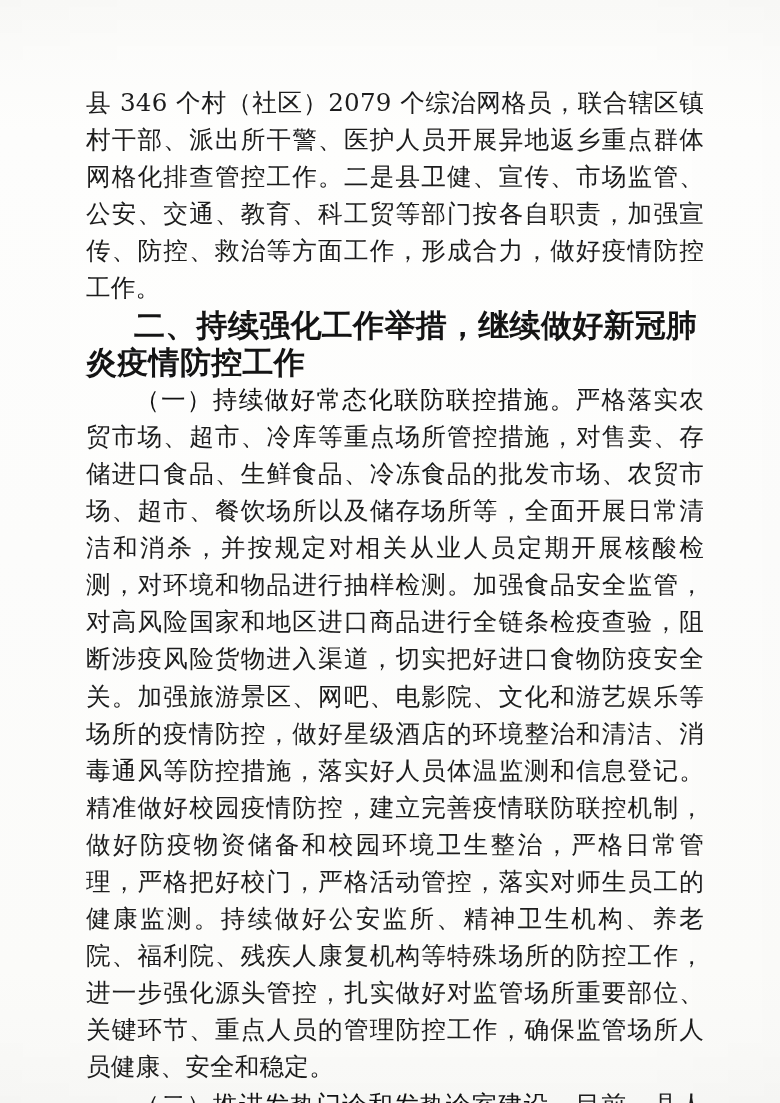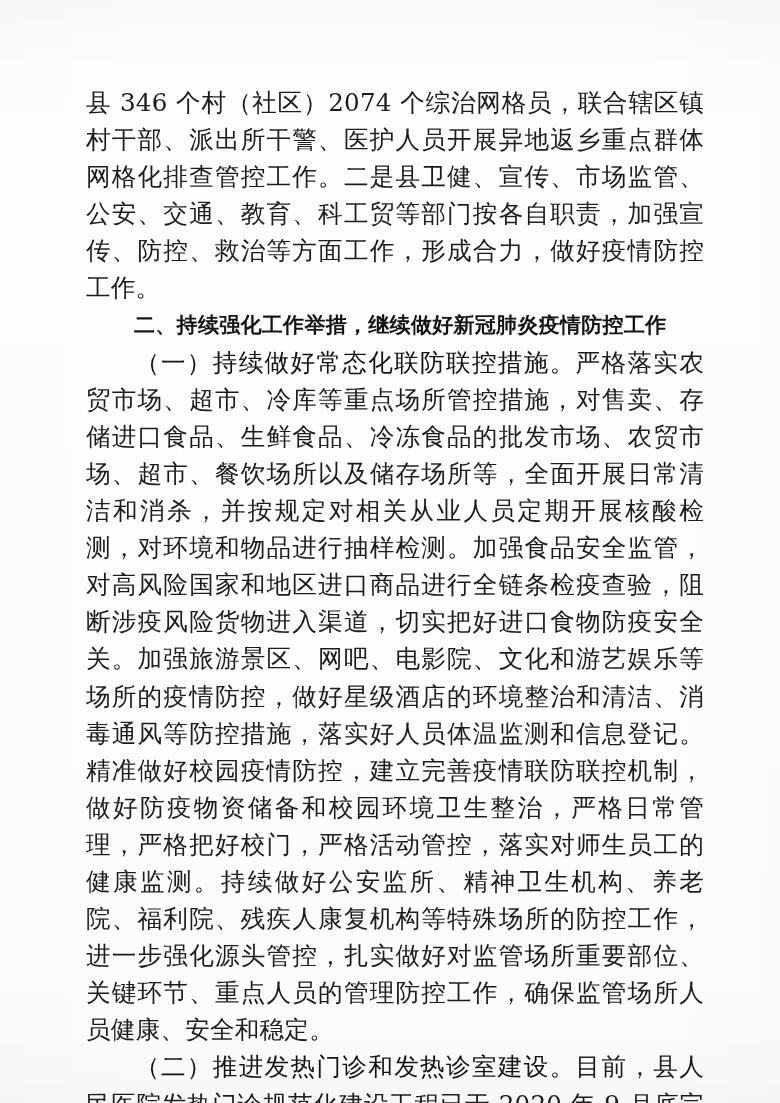--- a/index.html
+++ b/index.html
@@ -60,21 +60,21 @@
   p.indent2 {
     text-indent: 49px;
   }
 
   
   h2.section-heading {
     margin: 0;
     padding: 0;
     color: #141414;
     font-family: "DejaVu Sans", "Liberation Sans", sans-serif;
-    font-size: 21px;
+    font-size: 31px;
     line-height: 37.1px;
     font-weight: bold;
     text-indent: 48px;
     letter-spacing: 0.3px;
     text-align: left;
     word-break: break-all;
   }
 
   
   .lead-bold {
@@ -91,21 +91,21 @@
 </style>
 </head>
 <body>
 
 <div class="page">
 
   <div class="scan-noise"></div>
 
   <div class="text-block">
 
-    <p class="line-para">县 346 个村（社区）2074 个综治网格员，联合辖区镇村干部、派出所干警、医护人员开展异地返乡重点群体网格化排查管控工作。二是县卫健、宣传、市场监管、公安、交通、教育、科工贸等部门按各自职责，加强宣传、防控、救治等方面工作，形成合力，做好疫情防控工作。</p>
+    <p class="line-para">县 346 个村（社区）2079 个综治网格员，联合辖区镇村干部、派出所干警、医护人员开展异地返乡重点群体网格化排查管控工作。二是县卫健、宣传、市场监管、公安、交通、教育、科工贸等部门按各自职责，加强宣传、防控、救治等方面工作，形成合力，做好疫情防控工作。</p>
 
     <h2 class="section-heading">二、持续强化工作举措，继续做好新冠肺炎疫情防控工作</h2>
 
     <p class="line-para indent2"><span class="lead-bold">（一）持续做好常态化联防联控措施。</span><span>严格落实农贸市场、超市、冷库等重点场所管控措施，对售卖、存储进口食品、生鲜食品、冷冻食品的批发市场、农贸市场、超市、餐饮场所以及储存场所等，全面开展日常清洁和消杀，并按规定对相关从业人员定期开展核酸检测，对环境和物品进行抽样检测。加强食品安全监管，对高风险国家和地区进口商品进行全链条检疫查验，阻断涉疫风险货物进入渠道，切实把好进口食物防疫安全关。加强旅游景区、网吧、电影院、文化和游艺娱乐等场所的疫情防控，做好星级酒店的环境整治和清洁、消毒通风等防控措施，落实好人员体温监测和信息登记。精准做好校园疫情防控，建立完善疫情联防联控机制，做好防疫物资储备和校园环境卫生整治，严格日常管理，严格把好校门，严格活动管控，落实对师生员工的健康监测。持续做好公安监所、精神卫生机构、养老院、福利院、残疾人康复机构等特殊场所的防控工作，进一步强化源头管控，扎实做好对监管场所重要部位、关键环节、重点人员的管理防控工作，确保监管场所人员健康、安全和稳定。</span></p>
 
     <p class="line-para indent2 last-line"><span class="lead-bold">（二）推进发热门诊和发热诊室建设。</span><span>目前，县人民医院发热门诊规范化建设工程已于 2020 年 9 月底完成建设并投入使用；城月镇中心卫生院（遂溪县第二人民医院）属于新立项项目，目</span></p>
 
   </div>
 </div>
 

